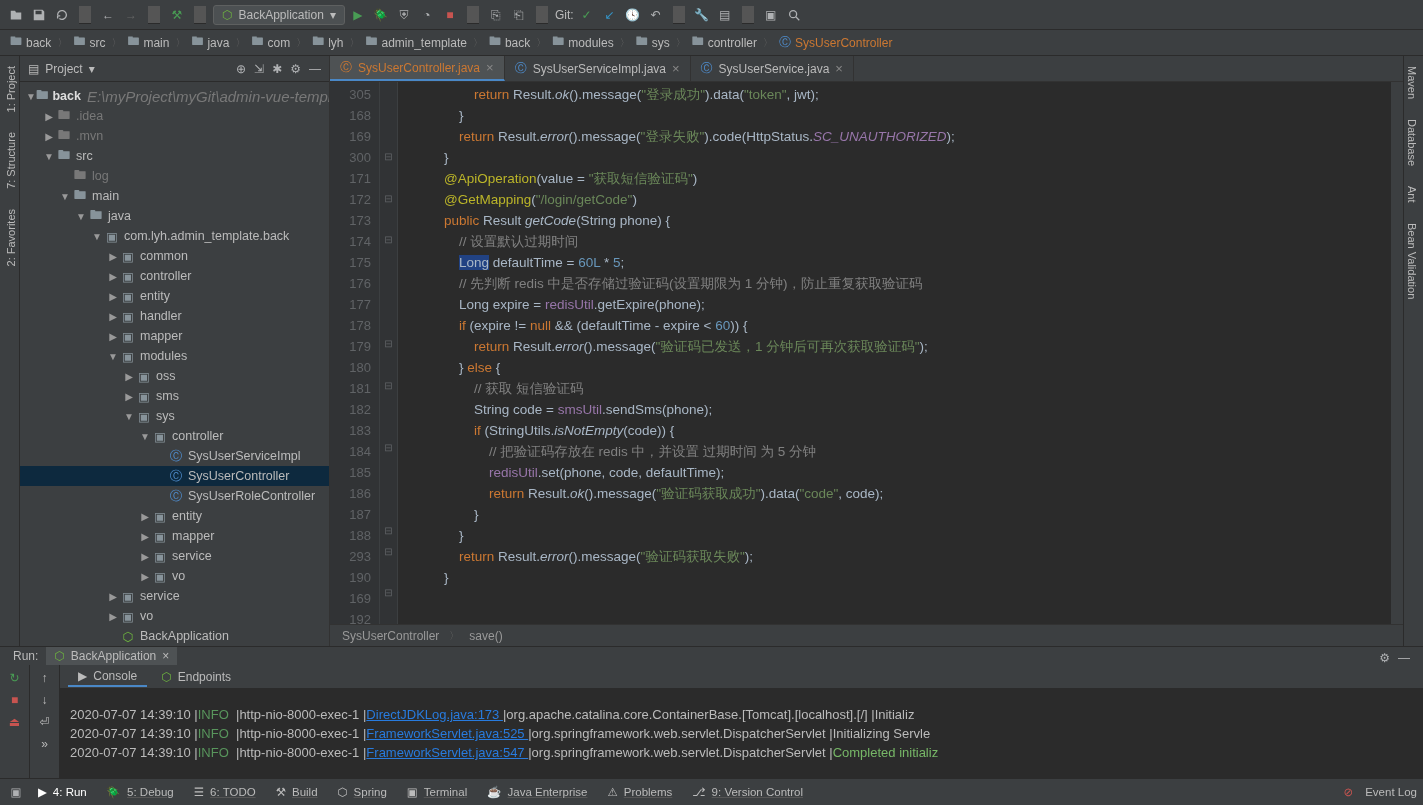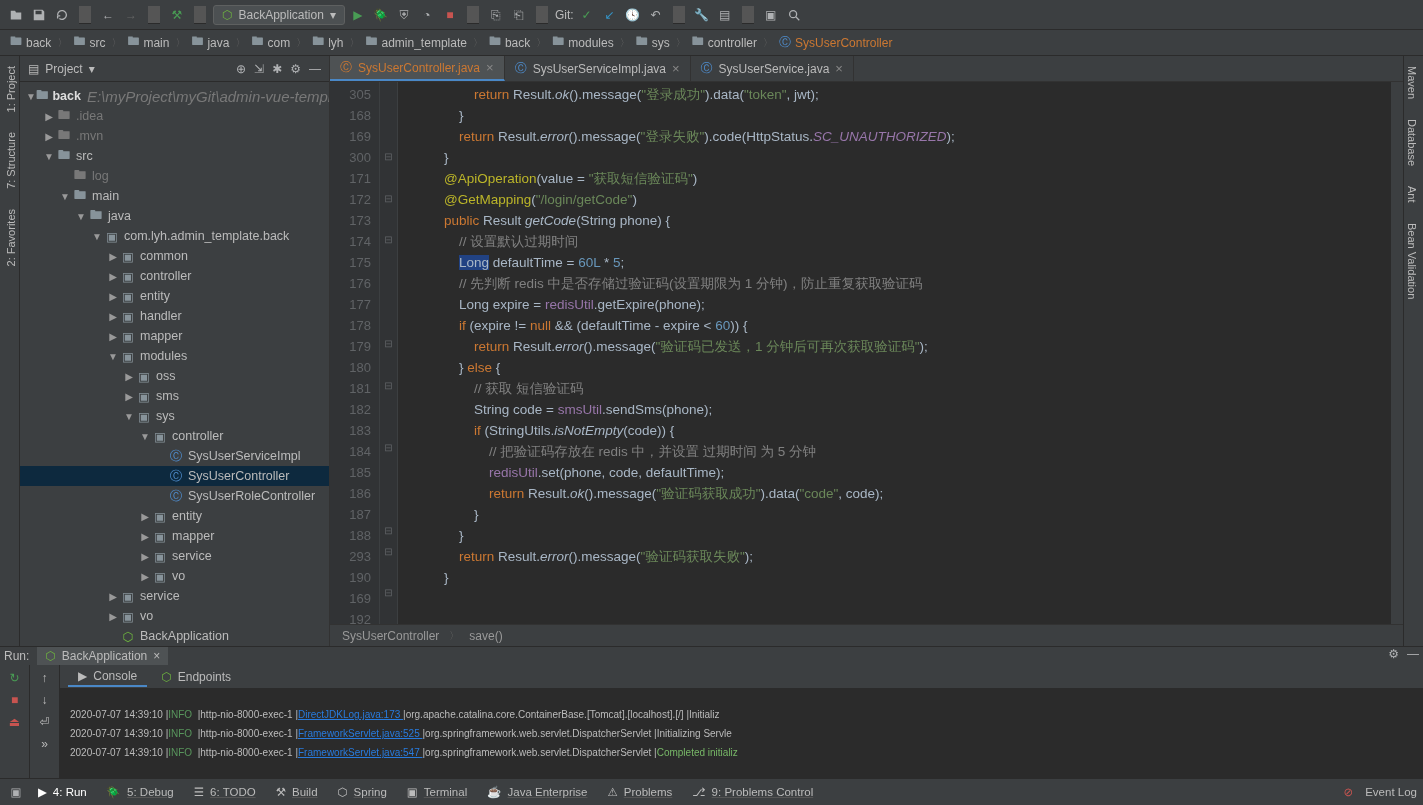--- a/index.html
+++ b/index.html
@@ -47,31 +47,31 @@
 .mth { font-style:italic; color:#a9b7c6; }
 .fld { color:#9876aa; }
 .ann { color:#bbb529; }
 .stat { font-style:italic; }
 .hl { background:#214283; }
 .scrollmap { width:12px; background:#3c3f41; }
 .right-tabs { width:20px; background:#3c3f41; border-left:1px solid #2b2b2b; }
 .right-tab { writing-mode:vertical-lr; padding:10px 2px; font-size:11px; cursor:pointer; color:#bbb; }
 .crumb-bar { height:22px; background:#3c3f41; border-top:1px solid #323232; display:flex; align-items:center; padding:0 12px; gap:10px; font-size:12px; color:#999; }
 .run-panel { height:132px; border-top:1px solid #2b2b2b; display:flex; flex-direction:column; background:#2b2b2b; }
-.run-header { height:24px; background:#3c3f41; display:flex; align-items:flex-start; justify-content:space-between; padding:0 4px; }
+.run-header { height:24px; background:#3c3f41; display:flex; align-items:flex-end; justify-content:space-between; padding:0 13px; }
 .run-header-left { display:flex; align-items:center; gap:8px; }
 .run-tab { padding:2px 8px; background:#4e5254; display:flex; align-items:center; gap:6px; }
 .run-body { flex:1; display:flex; }
 .run-side { width:30px; background:#3c3f41; border-right:1px solid #2b2b2b; display:flex; flex-direction:column; align-items:center; gap:4px; padding:4px 0; }
 .run-side span { width:18px; height:18px; display:flex; align-items:center; justify-content:center; cursor:pointer; }
 .run-content { flex:1; display:flex; flex-direction:column; }
 .run-tabs-inner { height:24px; background:#3c3f41; display:flex; align-items:center; padding:0 8px; gap:4px; border-bottom:1px solid #2b2b2b; }
 .run-inner-tab { padding:2px 10px; display:flex; align-items:center; gap:6px; cursor:pointer; }
 .run-inner-tab.act { border-bottom:2px solid #4a88c7; }
-.console { flex:1; font-family:Consolas,monospace; font-size:10px; line-height:19px; padding:16px 10px; color:#bbb; overflow:auto; white-space:pre; }
+.console { flex:1; font-family:Consolas,monospace; font-size:13px; line-height:19px; padding:16px 10px; color:#bbb; overflow:auto; white-space:pre; }
 .console .info { color:#58955c; }
 .console .link { color:#287bde; text-decoration:underline; }
 .console .ts { color:#bbb; }
 .console .comp { color:#77b767; }
 .status-bar { height:27px; background:#3c3f41; border-top:1px solid #2b2b2b; display:flex; align-items:center; padding:0 6px; gap:2px; font-size:11.5px; }
 .status-item { display:flex; align-items:center; gap:6px; padding:0 10px; cursor:pointer; color:#bbb; }
 .status-item.act { color:#fff; }
 .status-right { margin-left:auto; display:flex; align-items:center; gap:12px; }
 .status-right .err { color:#c75450; }
 </style>
@@ -527,20 +527,20 @@
       <div class="status-item">
         <span>☕</span>
         <span style="text-decoration:underline;text-decoration-color:#555">Java Enterprise</span>
       </div>
       <div class="status-item">
         <span>⚠</span>
         <span style="text-decoration:underline;text-decoration-color:#555">Problems</span>
       </div>
       <div class="status-item">
         <span>⎇</span>
-        <span style="text-decoration:underline;text-decoration-color:#555">9: Problems Control</span>
+        <span style="text-decoration:underline;text-decoration-color:#555">9: Version Control</span>
       </div>
     </div>
   <div class="status-right">
     <span class="err">⊘</span>
     <span>Event Log</span>
   </div>
 </div>
 
 </body></html>

